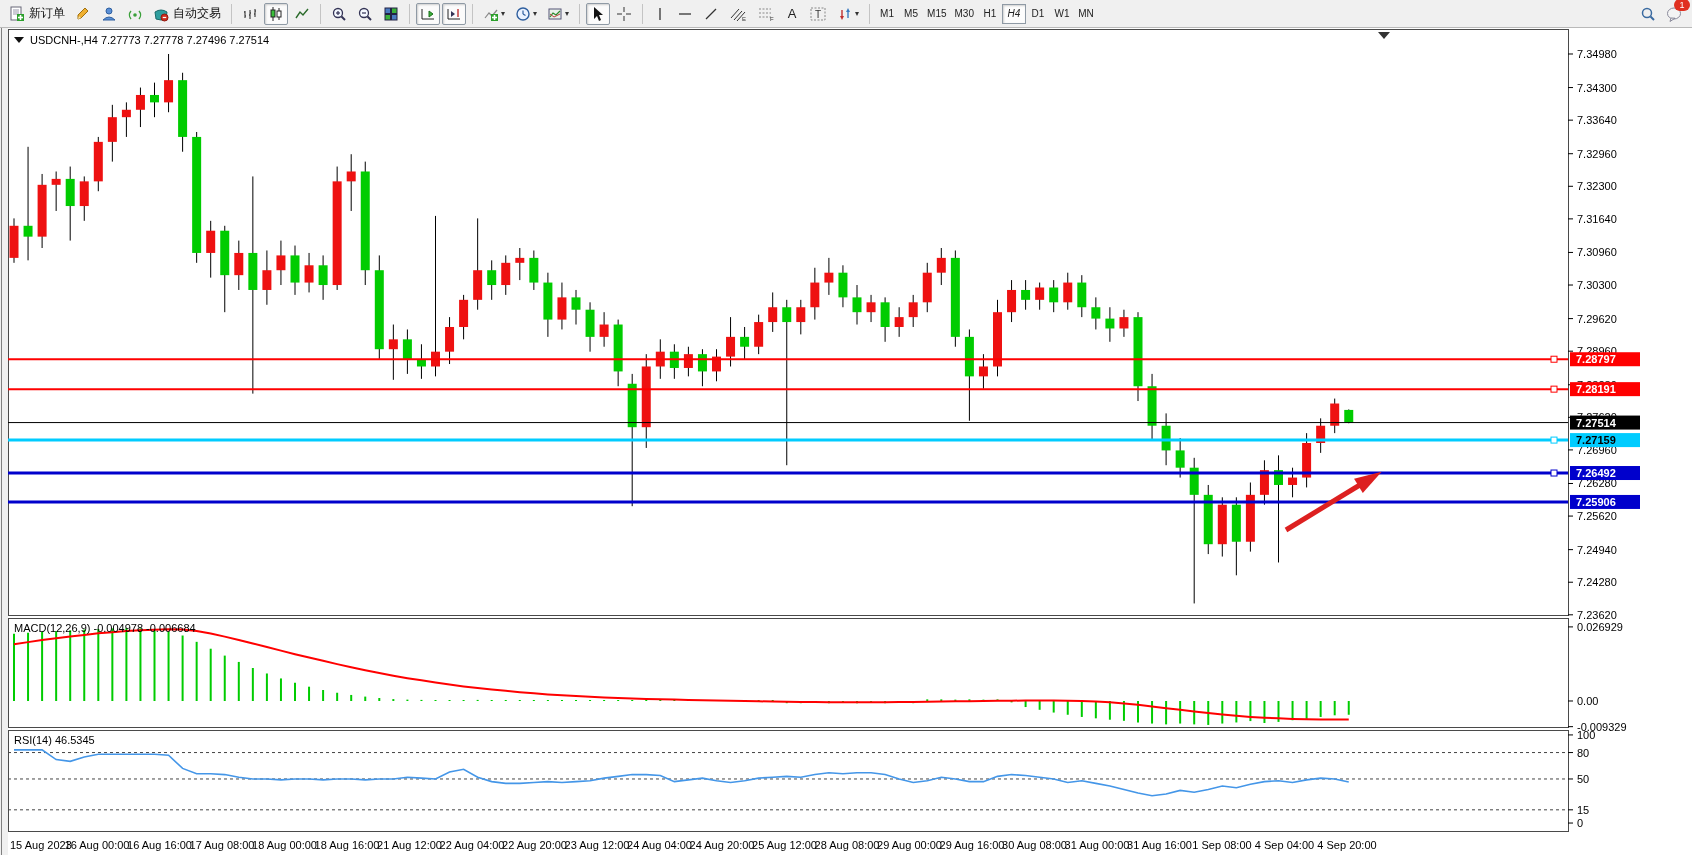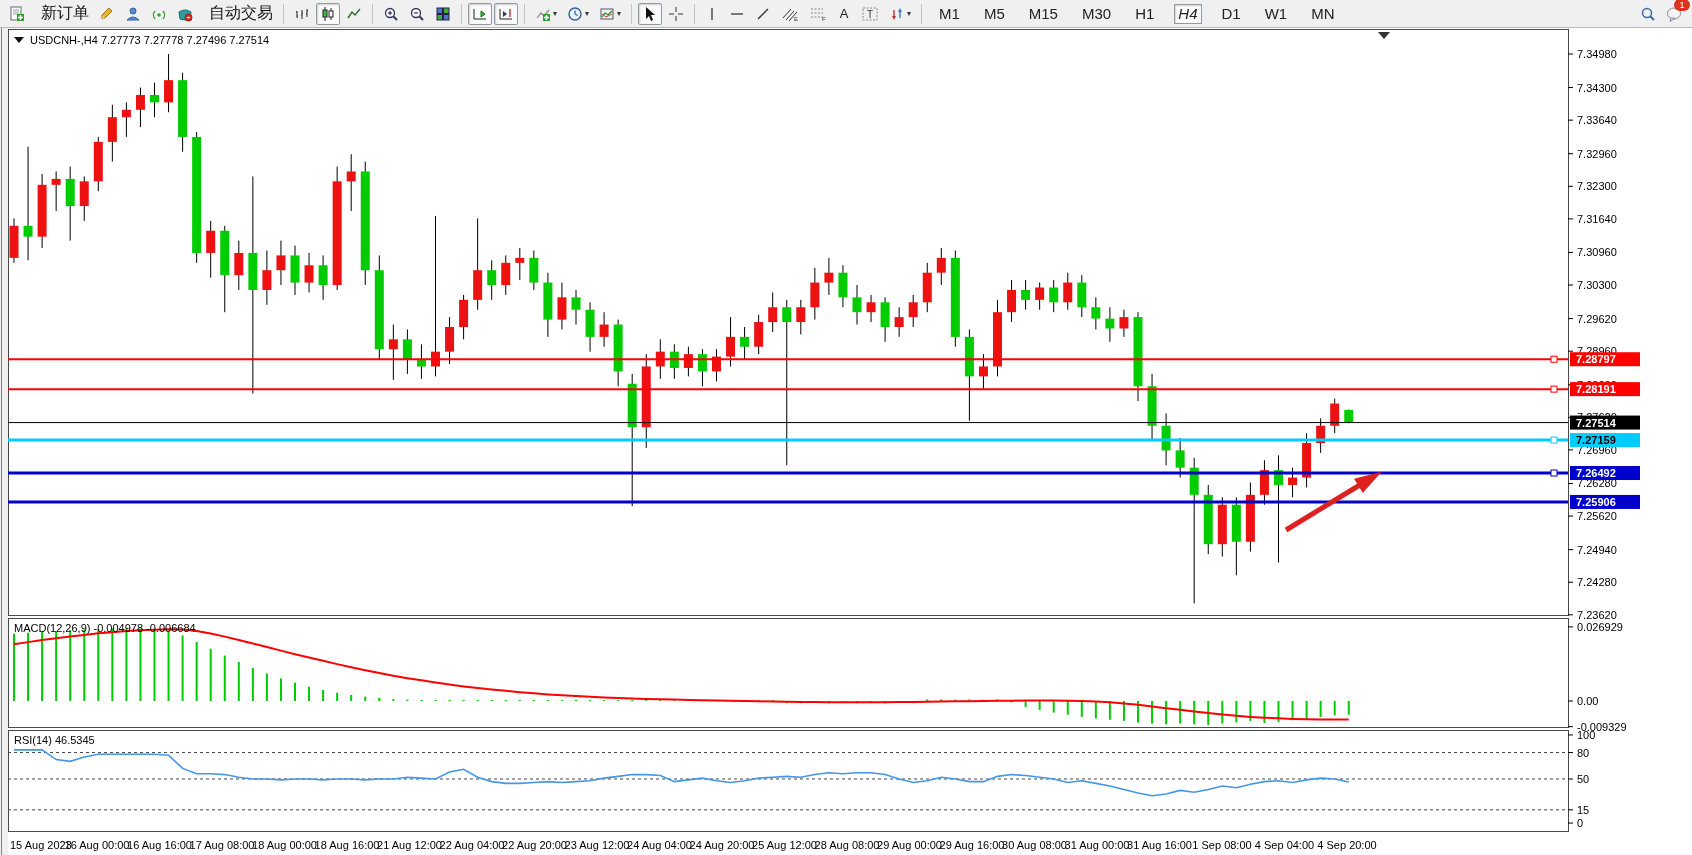--- a/index.html
+++ b/index.html
@@ -3,23 +3,23 @@
 <meta charset="utf-8">
 <style>
   html,body{margin:0;padding:0;background:#e8e8e8;font-family:"Liberation Sans",sans-serif;}
   #app{position:relative;width:1692px;height:855px;background:#ffffff;overflow:hidden;}
   
   #toolbar{position:absolute;left:0;top:0;width:1692px;height:28px;background:#f0f0f0;
     border-bottom:1px solid #b9b9b9;display:flex;align-items:center;padding:0 4px;box-sizing:border-box;}
   .tbtn{height:22px;min-width:22px;display:flex;align-items:center;justify-content:center;
     border:1px solid transparent;border-radius:2px;margin:0 1px;padding:0 3px;box-sizing:border-box;cursor:default;}
   .tbtn.pressed{border:1px solid #8f9aa5;background:#fbfbfb;box-shadow:inset 1px 1px 2px rgba(0,0,0,.18);}
-  .tlabel{font-size:16px;color:#111;margin-left:16px;white-space:nowrap;}
-  .tfbtn{height:20px;min-width:24px;font-size:15px;color:#222;display:flex;align-items:center;justify-content:center;
-    border:1px solid transparent;margin:0 8px;padding:0 3px;box-sizing:border-box;}
+  .tlabel{font-size:12px;color:#111;margin-left:4px;white-space:nowrap;}
+  .tfbtn{height:20px;min-width:24px;font-size:10px;color:#222;display:flex;align-items:center;justify-content:center;
+    border:1px solid transparent;margin:0 0;padding:0 3px;box-sizing:border-box;}
   .tfbtn.active{border:1px solid #8f9aa5;background:#fdfdfd;box-shadow:inset 1px 1px 2px rgba(0,0,0,.18);font-style:italic;}
   .sep{width:1px;height:20px;background:#c4c4c4;margin:0 5px;}
   .dd{font-size:8px;color:#333;margin-left:2px;}
   .glyphbtn{font-size:13px;color:#222;}
   #spacer{flex:1;}
   .badge{position:absolute;right:-4px;top:-5px;background:#e03020;color:#fff;border-radius:7px;
     font-size:9px;min-width:12px;height:12px;display:flex;align-items:center;justify-content:center;padding:0 2px;}
   
   #chartwin{position:absolute;left:0;top:28px;width:1692px;height:827px;background:#ffffff;}
   #chartsvg{position:absolute;left:0;top:0;}

